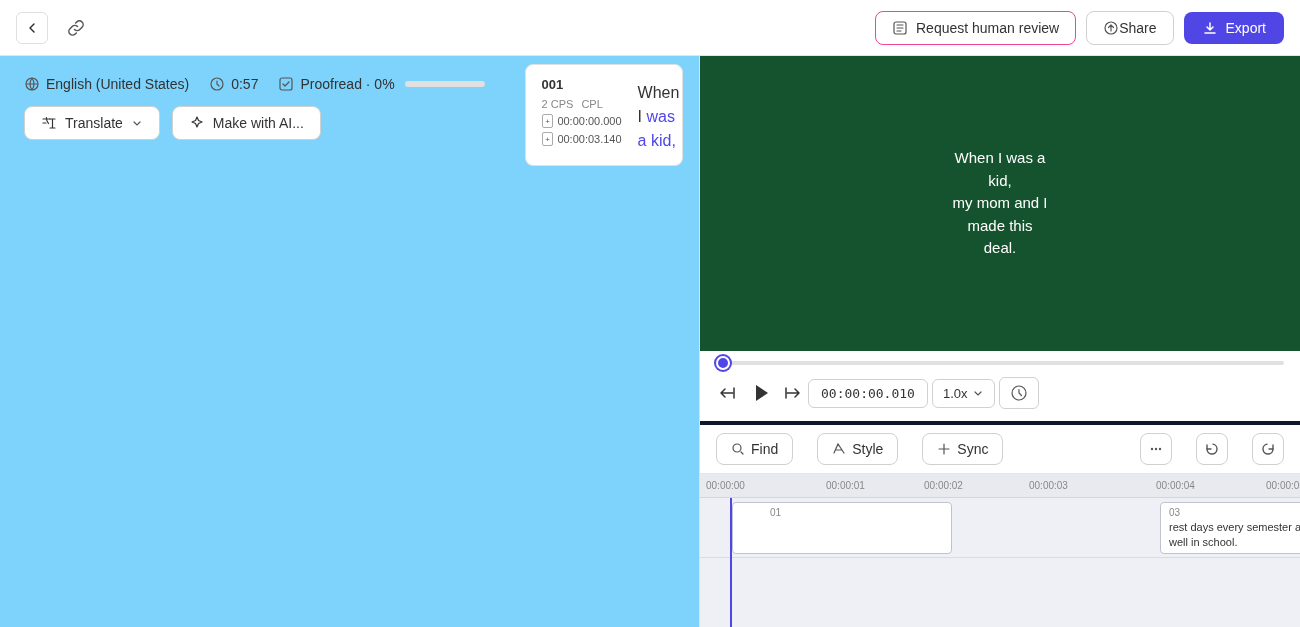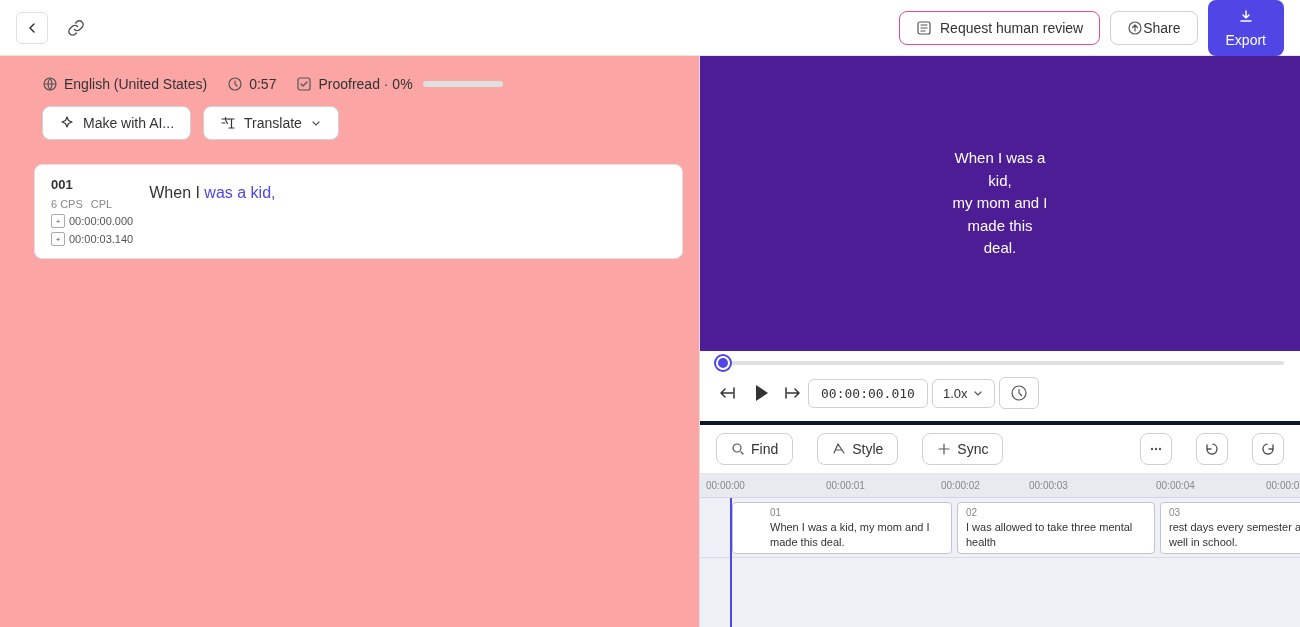--- a/index.html
+++ b/index.html
@@ -8,27 +8,27 @@
     .app-container { display: flex; flex-direction: column; height: 627px; }
 
     
     .header { display: flex; align-items: center; justify-content: space-between; padding: 0 16px; height: 56px; background: #ffffff; border-bottom: 1px solid #e5e5e5; flex-shrink: 0; }
     .header-left { display: flex; align-items: center; gap: 12px; }
     .header-right { display: flex; align-items: center; gap: 10px; }
     .back-btn { width: 32px; height: 32px; border-radius: 6px; border: 1px solid #e0e0e0; background: #fff; cursor: pointer; display: flex; align-items: center; justify-content: center; }
     .link-btn { width: 32px; height: 32px; border-radius: 6px; border: none; background: transparent; cursor: pointer; display: flex; align-items: center; justify-content: center; color: #555; }
     .btn-outline { padding: 8px 16px; border: 1px solid #ec4899; border-radius: 8px; background: #fff; cursor: pointer; font-size: 14px; display: flex; align-items: center; gap: 8px; color: #333; }
     .btn-share { padding: 8px 16px; border: 1px solid #d0d0d0; border-radius: 8px; background: #fff; cursor: pointer; font-size: 14px; display: flex; align-items: center; gap: 0; color: #333; }
-    .btn-export { padding: 8px 18px; border: none; border-radius: 8px; background: #4f46e5; cursor: pointer; font-size: 14px; display: flex; align-items: center; gap: 8px; color: #fff; font-weight: 500; flex-direction: column; }
+    .btn-export { padding: 8px 18px; border: none; border-radius: 8px; background: #4f46e5; cursor: pointer; font-size: 14px; display: flex; align-items: center; gap: 8px; color: #fff; font-weight: 500; }
 
     
     .main { display: flex; flex: 1; overflow: hidden; }
 
     
-    .left-panel { width: 700px; background: #fca5a5; display: flex; flex-direction: column; overflow: hidden; border-right: 1px solid #e0e0e0; padding-left: 18px; }
+    .left-panel { width: 700px; background: #7dd3fc; display: flex; overflow: hidden; border-right: 1px solid #e0e0e0; }
 
     .left-top { padding: 20px 24px 16px; }
     .meta-row { display: flex; align-items: center; gap: 20px; margin-bottom: 14px; font-size: 14px; color: #333; }
     .meta-item { display: flex; align-items: center; gap: 6px; }
     .tags-row { display: flex; align-items: center; gap: 6px; font-size: 14px; color: #555; margin-bottom: 18px; }
     .add-tag { color: #666; cursor: pointer; display: flex; align-items: center; gap: 4px; }
     .actions-row { display: flex; gap: 12px; }
     .action-btn { display: flex; align-items: center; gap: 8px; padding: 8px 16px; border: 1px solid #d0d0d0; border-radius: 8px; background: #fff; cursor: pointer; font-size: 14px; color: #333; }
     .action-btn svg { flex-shrink: 0; }
 
@@ -43,21 +43,21 @@
     .entry-times { display: flex; flex-direction: column; gap: 4px; margin-top: 4px; font-size: 11px; color: #555; }
     .time-row { display: flex; align-items: center; gap: 4px; }
     .time-icon { width: 14px; height: 14px; border: 1px solid #aaa; border-radius: 2px; display: flex; align-items: center; justify-content: center; font-size: 8px; cursor: pointer; }
     .entry-text { flex: 1; font-size: 16px; color: #333; line-height: 1.5; padding-top: 4px; }
     .entry-text .highlight { color: #4f46e5; }
 
     
     .right-panel { flex: 1; background: #fff; display: flex; flex-direction: column; overflow: hidden; }
 
     
-    .video-area { background: #4c1d95; height: 295px; flex-shrink: 0; position: relative; display: flex; align-items: center; justify-content: center; }
+    .video-area { background: #14532d; height: 295px; flex-shrink: 0; position: relative; display: flex; align-items: center; justify-content: center; }
     .video-caption { color: #fff; text-align: center; font-size: 15px; line-height: 1.5; }
 
     
     .progress-area { padding: 10px 16px 0; }
     .progress-bar { height: 4px; background: #e0e0e0; border-radius: 2px; position: relative; cursor: pointer; }
     .progress-fill { height: 100%; width: 3px; background: #4f46e5; border-radius: 2px; }
     .progress-dot { width: 14px; height: 14px; background: #4f46e5; border-radius: 50%; position: absolute; top: -5px; left: 0; border: 2px solid #fff; box-shadow: 0 0 0 2px #4f46e5; }
 
     
     .controls { display: flex; align-items: center; gap: 4px; padding: 10px 16px; }
@@ -152,43 +152,43 @@
                 <rect x="2" y="2" width="12" height="12" rx="2" stroke="#555" stroke-width="1.2"></rect>
                 <path d="M5 8l2 2 4-4" stroke="#555" stroke-width="1.2" stroke-linecap="round" stroke-linejoin="round"></path>
               </svg>
             <span>Proofread · 0%</span>
             <div style="width:80px;height:6px;background:#e0e0e0;border-radius:3px;margin-left:4px;"></div>
           </div>
         </div>
         <div class="actions-row">
           <button class="action-btn">
             <svg width="16" height="16" viewBox="0 0 16 16" fill="none">
-                <path d="M8 2l1.5 3.5L13 7l-3.5 1.5L8 12l-1.5-3.5L3 7l3.5-1.5L8 2z" stroke="#333" stroke-width="1.2" stroke-linejoin="round"></path>
-              </svg>
-            <span>Make with AI...</span>
-          </button>
-          <button class="action-btn">
-            <svg width="16" height="16" viewBox="0 0 16 16" fill="none">
                 <path d="M2 4h7M5.5 4V2.5M7.5 8.5C6.5 7 5.5 5.5 5.5 4" stroke="#333" stroke-width="1.2" stroke-linecap="round"></path>
                 <path d="M2 8h3M9 4h5M11.5 4v9M9 13h5" stroke="#333" stroke-width="1.2" stroke-linecap="round"></path>
               </svg>
             <span>Translate</span>
             <svg width="12" height="12" viewBox="0 0 12 12" fill="none">
                 <path d="M3 5l3 3 3-3" stroke="#555" stroke-width="1.2" stroke-linecap="round"></path>
               </svg>
+          </button>
+          <button class="action-btn">
+            <svg width="16" height="16" viewBox="0 0 16 16" fill="none">
+                <path d="M8 2l1.5 3.5L13 7l-3.5 1.5L8 12l-1.5-3.5L3 7l3.5-1.5L8 2z" stroke="#333" stroke-width="1.2" stroke-linejoin="round"></path>
+              </svg>
+            <span>Make with AI...</span>
           </button>
         </div>
       </div>
 
       <div class="scroll-area" style="padding: 8px 0;">
         <div class="subtitle-entry">
           <div class="entry-meta">
             <div class="entry-num">001</div>
             <div class="entry-cps-row">
-              <span>6 CPS</span>
+              <span>2 CPS</span>
               <span>CPL</span>
             </div>
             <div class="entry-times">
               <div class="time-row">
                 <div class="time-icon">+</div>
                 <span>00:00:00.000</span>
               </div>
               <div class="time-row">
                 <div class="time-icon">+</div>
                 <span>00:00:03.140</span>
@@ -293,46 +293,38 @@
               <path d="M13 8a5 5 0 11-6-4.9" stroke="#555" stroke-width="1.4" stroke-linecap="round"></path>
               <path d="M13 4v4H9" stroke="#555" stroke-width="1.4" stroke-linecap="round" stroke-linejoin="round"></path>
             </svg>
         </button>
       </div>
 
       <div class="timeline">
         <div class="timeline-ruler">
           <span style="position:absolute;left:6px;">00:00:00</span>
           <span style="position:absolute;left:126px;">00:00:01</span>
-          <span style="position:absolute;left:241px;">00:00:02</span>
+          <span style="position:absolute;left:224px;">00:00:02</span>
           <span style="position:absolute;left:329px;">00:00:03</span>
           <span style="position:absolute;left:456px;">00:00:04</span>
           <span style="position:absolute;left:566px;">00:00:05</span>
 
         </div>
         <div class="timeline-tracks">
           <div class="timeline-content">
             <div class="timeline-cursor"></div>
             <div class="track-row">
 
               <div class="track-clip" style="left:32px;width:220px;padding-left:37px;">
                 <div class="clip-label">01</div>
-                <div class="clip-text">When I was a kid, my mom and I made this deal.</div>
                 <div class="waveform">
                   
                 </div>
               </div>
 
-              <div class="track-clip" style="left:257px;width:198px;">
-                <div class="clip-label">02</div>
-                <div class="clip-text">I was allowed to take three mental health</div>
-                <div class="waveform">
-                  
-                </div>
-              </div>
 
               <div class="track-clip" style="left:460px;width:220px;">
                 <div class="clip-label">03</div>
                 <div class="clip-text">rest days every semester as long as do well in school.</div>
                 <div class="waveform">
                   
                 </div>
               </div>
             </div>
           </div>

